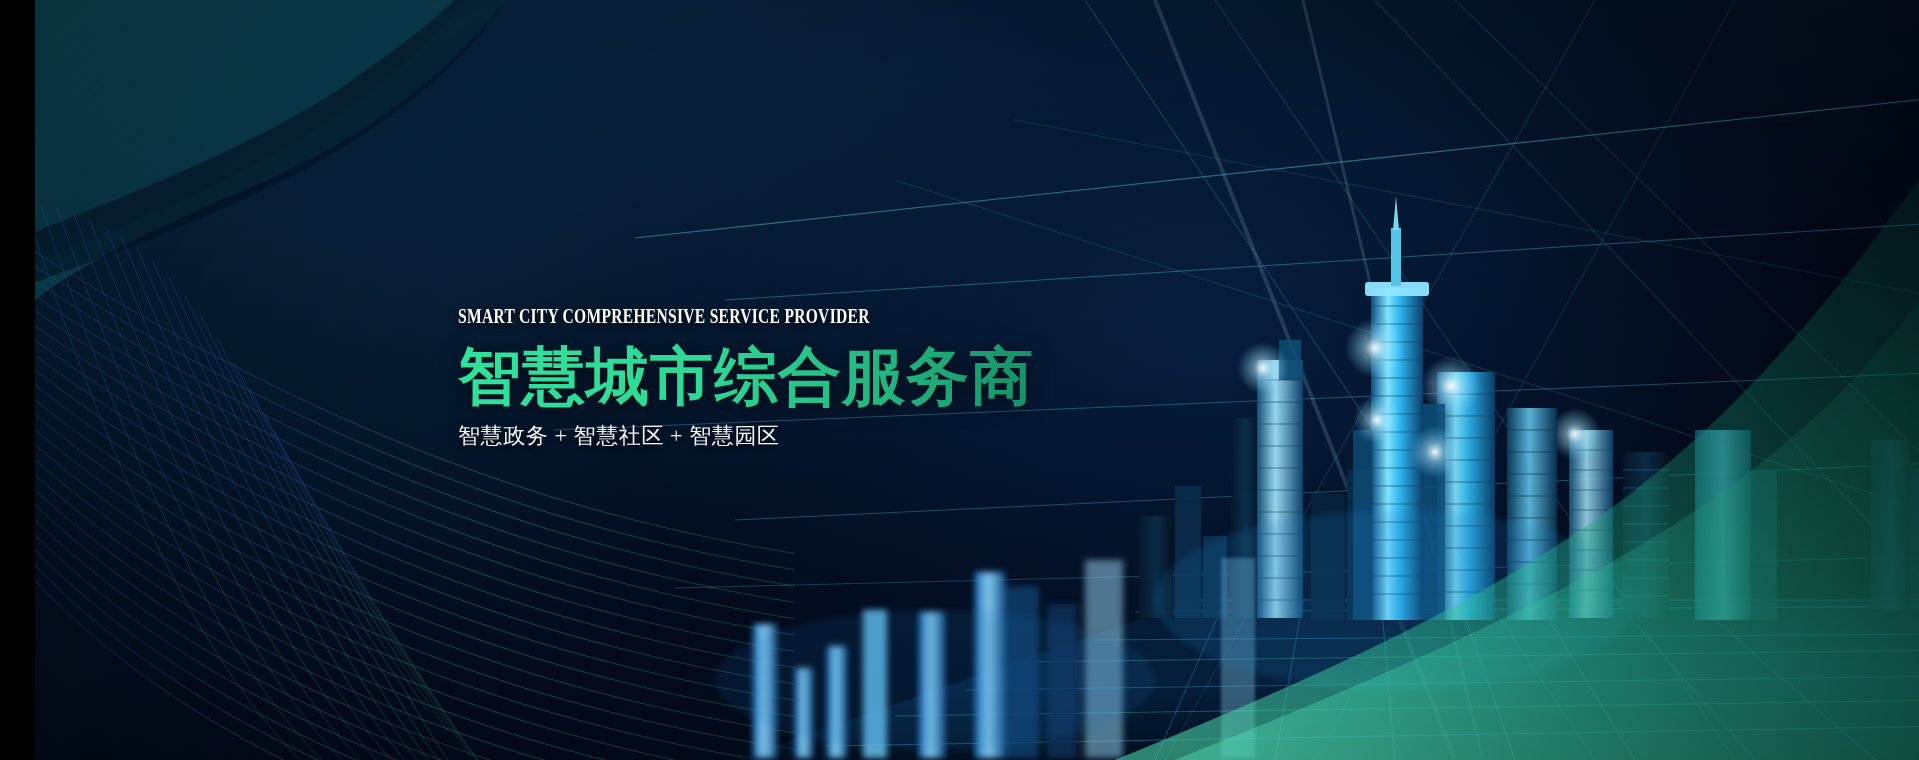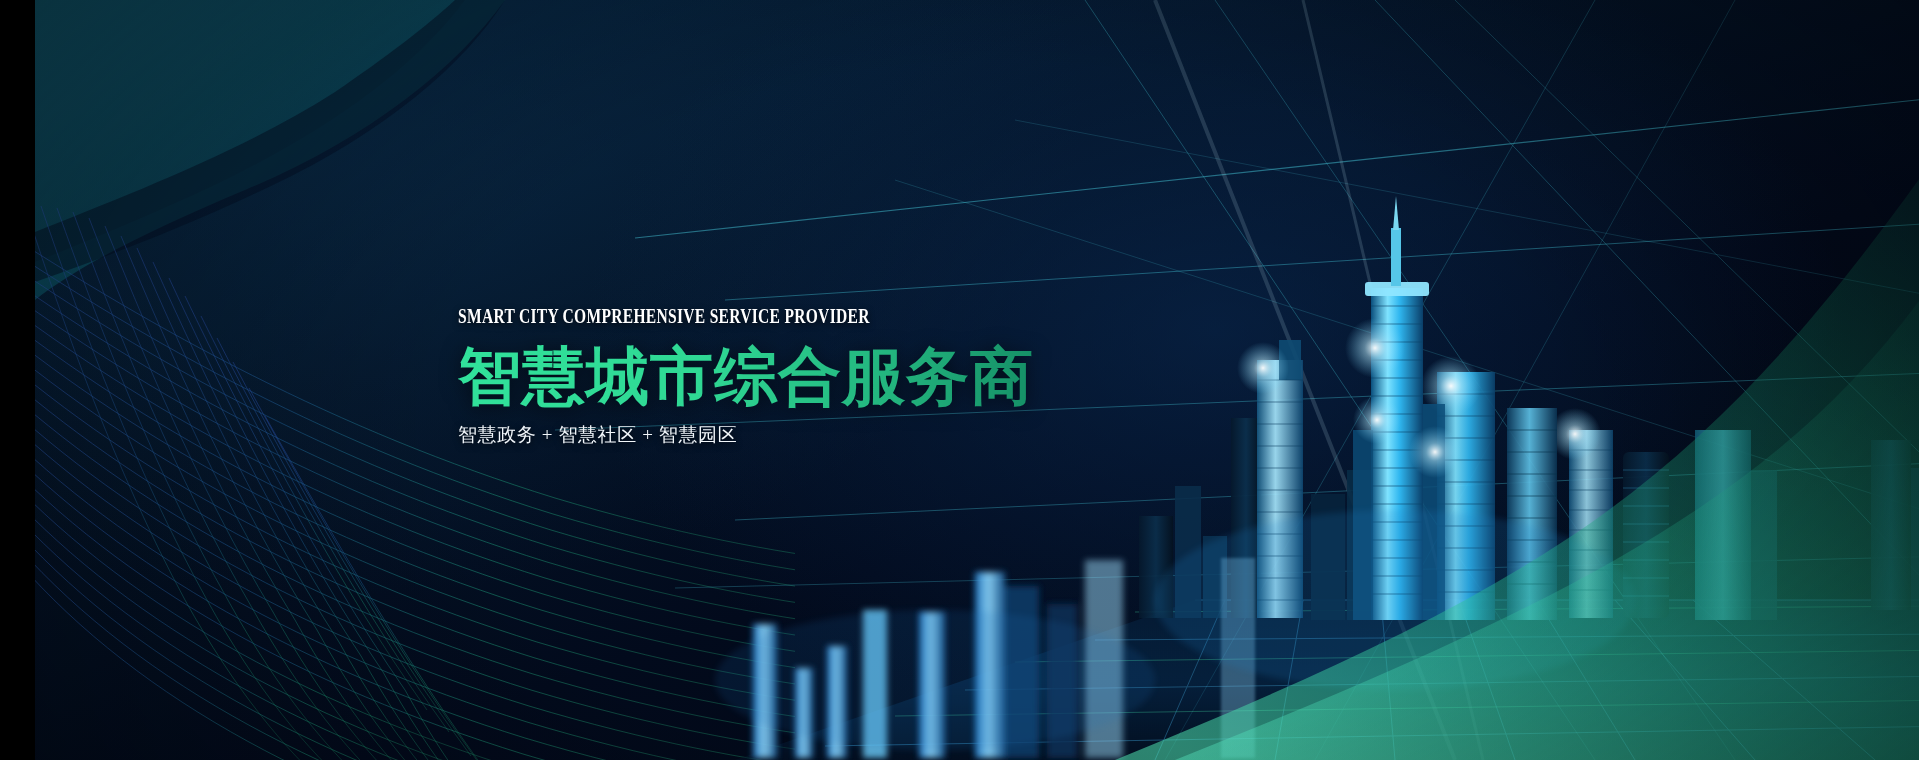--- a/index.html
+++ b/index.html
@@ -74,21 +74,21 @@
     background-clip:text;
     color:transparent;
     -webkit-text-fill-color:transparent;
     filter:drop-shadow(0 3px 10px rgba(0,0,0,.6));
     text-align:right;
   }
   #tagline{
     margin:0;
     padding-top:16px;
     color:#f2f7fb;
-    font-size:19px;
+    font-size:22px;
     line-height:1;
     letter-spacing:.6px;
     white-space:nowrap;
     text-shadow:0 2px 7px rgba(0,0,0,.8);
   }
 </style>
 </head>
 <body>
 
 <div id="banner">

